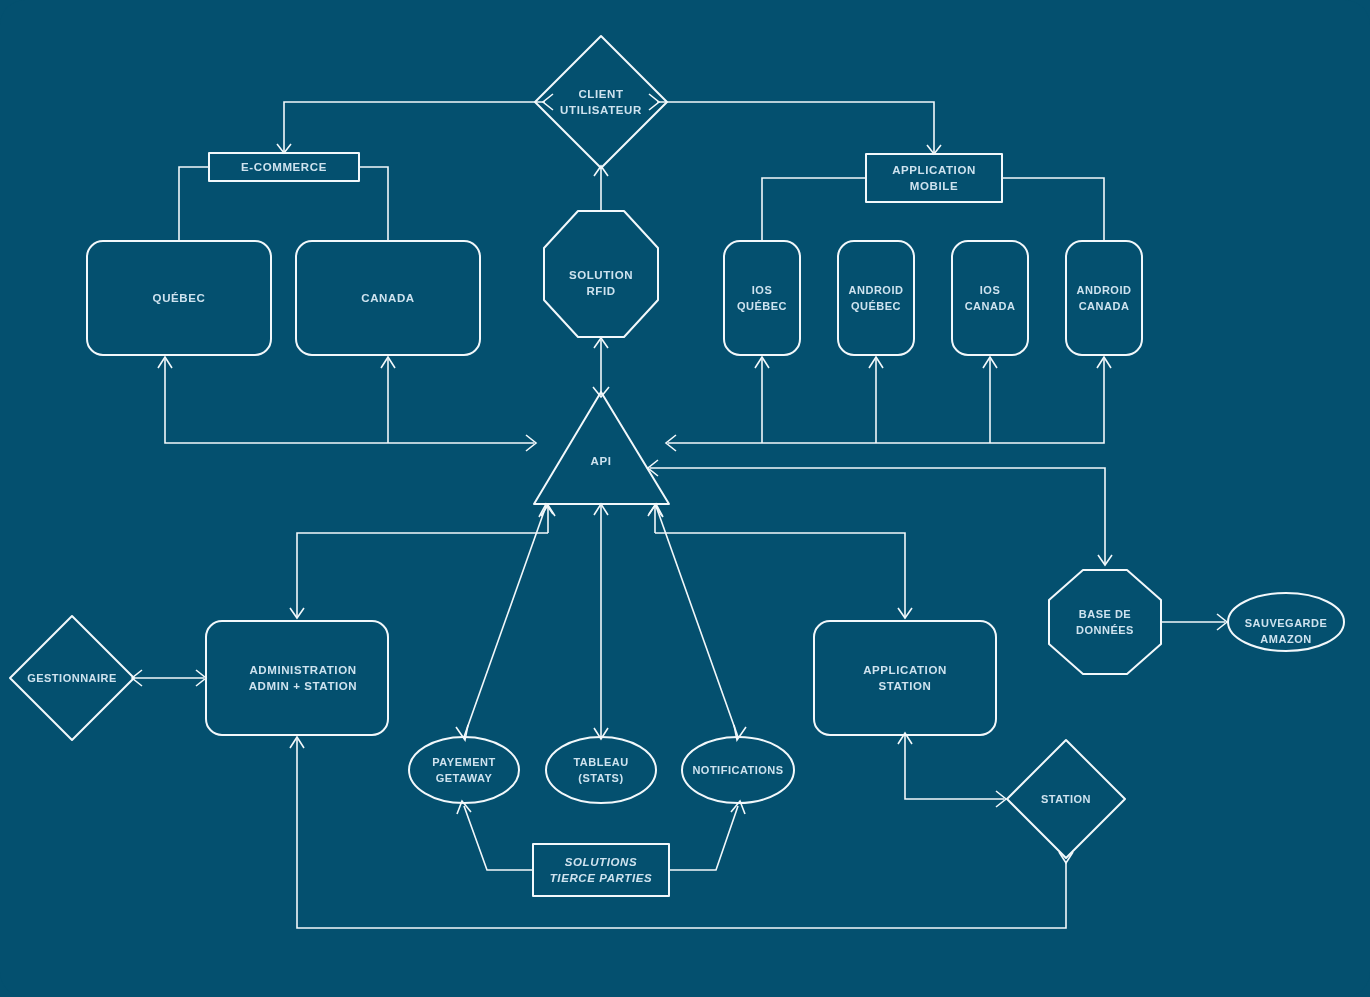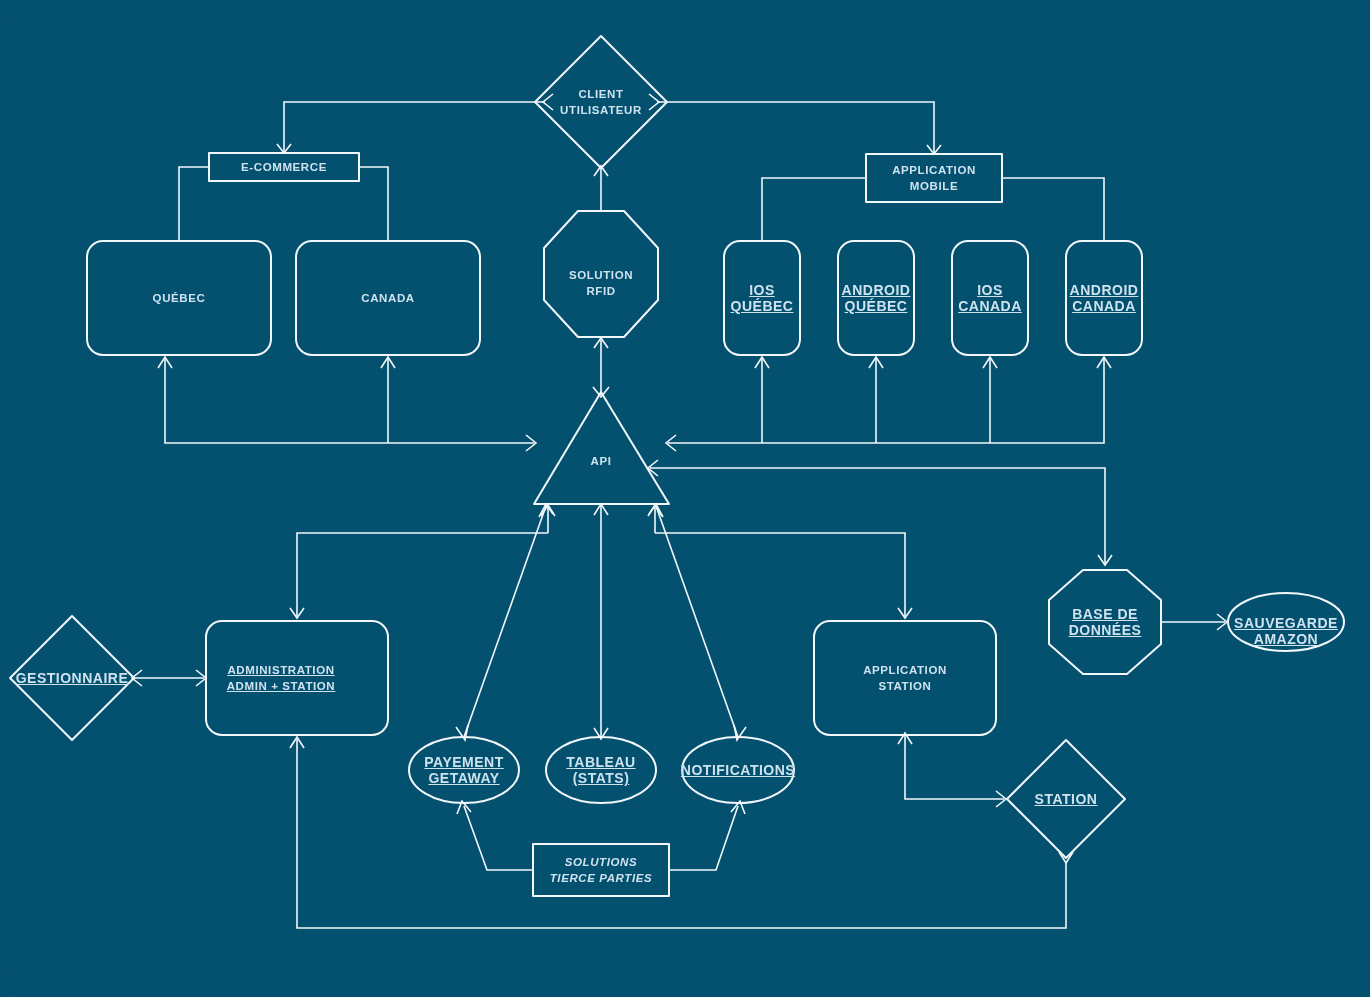--- a/index.html
+++ b/index.html
@@ -51,21 +51,21 @@
     font-weight: bold;
     letter-spacing: 0.6px;
     line-height: 16px;
     text-align: center;
     text-transform: uppercase;
     transform: translate(-50%, -50%);
     white-space: pre-line;
     pointer-events: none;
     text-shadow: 0 0 1px rgba(4,80,111,0.6);
   }
-  .node-label.small { font-size: 14px; letter-spacing: 0.5px; text-decoration: underline; }
+  .node-label.small { font-size: 11px; letter-spacing: 0.5px; }
 </style>
 </head>
 <body>
 
 <div id="canvas">
 
   <svg id="diagram-svg" viewBox="0 0 1370 997">
 
     <g>
 
@@ -267,21 +267,21 @@
   <div class="node-label small" style="left:990px; top:298px;">IOS
 CANADA</div>
 
   <div class="node-label small" style="left:1104px; top:298px;">ANDROID
 CANADA</div>
 
   <div class="node-label" style="left:601px; top:461px;">API</div>
 
   <div class="node-label small" style="left:72px; top:678px;">GESTIONNAIRE</div>
 
-  <div class="node-label" style="left:281px; top:678px;text-decoration:underline;">ADMINISTRATION
+  <div class="node-label" style="left:303px; top:678px;">ADMINISTRATION
 ADMIN + STATION</div>
 
   <div class="node-label small" style="left:464px; top:770px;">PAYEMENT
 GETAWAY</div>
 
   <div class="node-label small" style="left:601px; top:770px;">TABLEAU
 (STATS)</div>
 
   <div class="node-label small" style="left:738px; top:770px;">NOTIFICATIONS</div>
 

